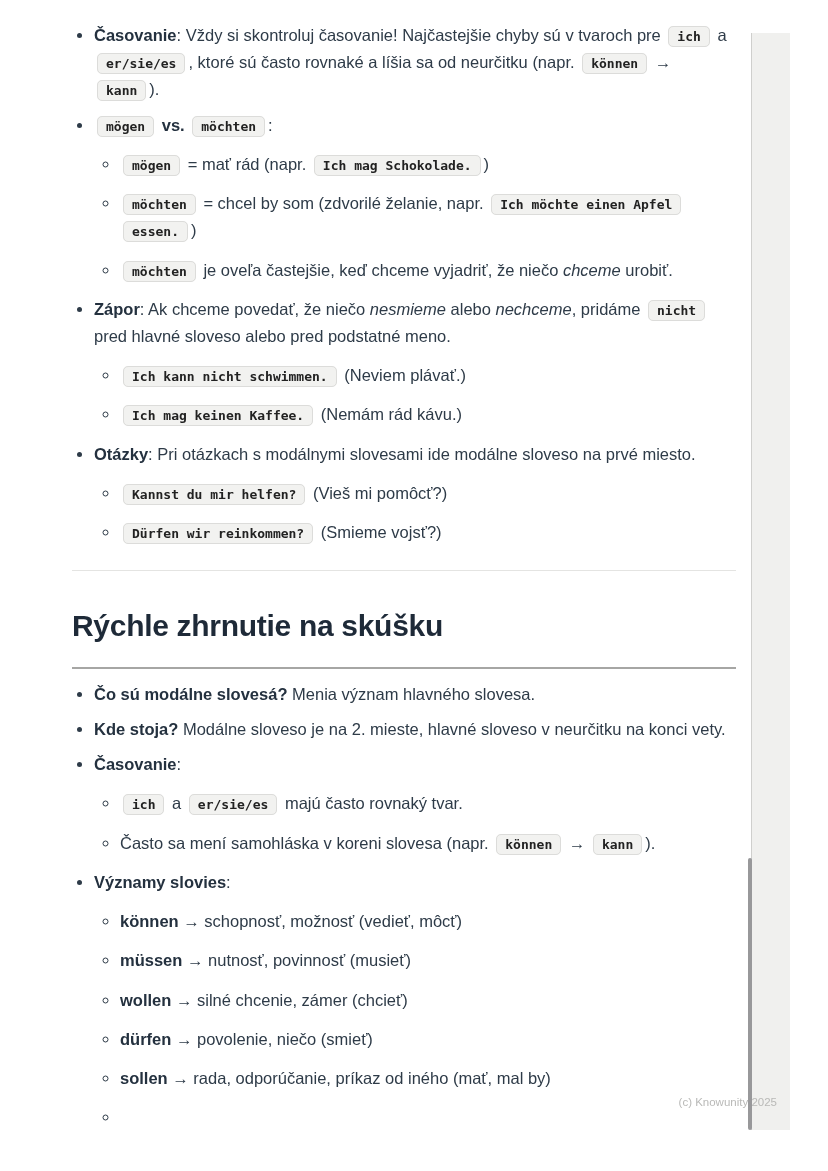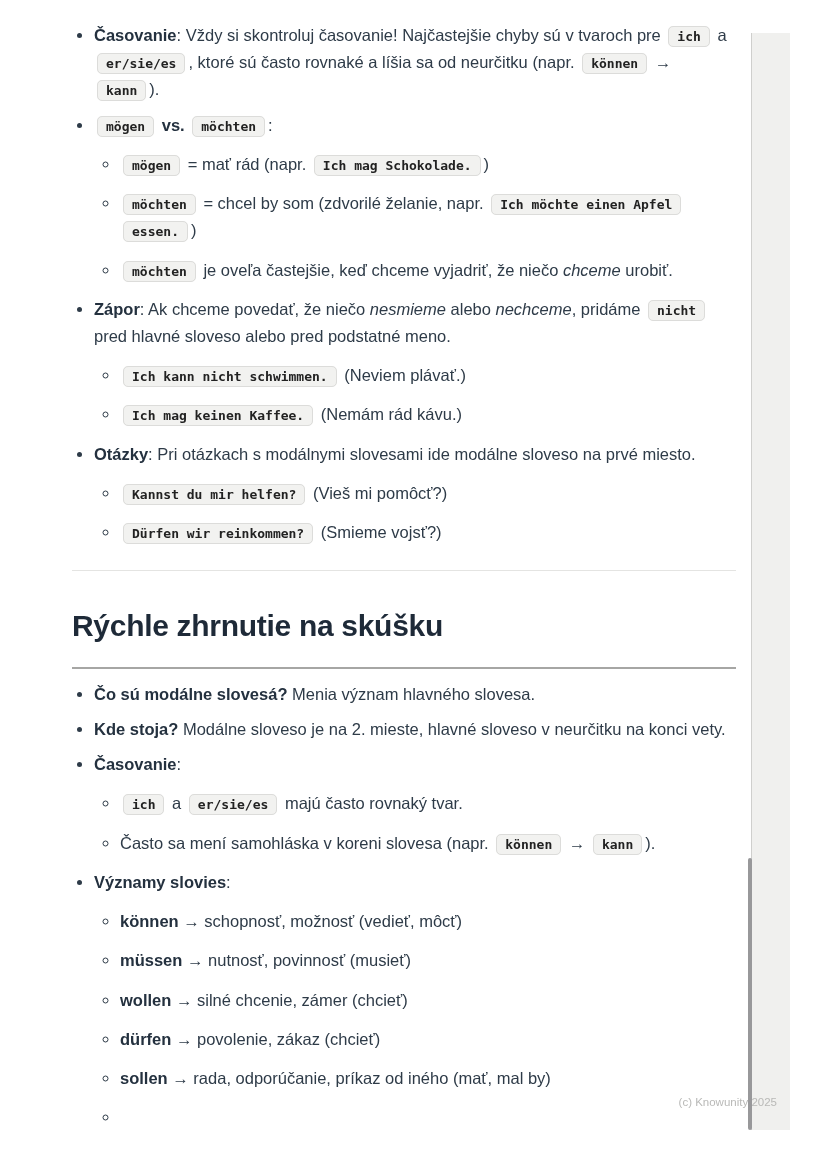--- a/index.html
+++ b/index.html
@@ -72,21 +72,21 @@
       <li><strong>Čo sú modálne slovesá?</strong><span> Menia význam hlavného slovesa.</span></li>
       <li><strong>Kde stoja?</strong><span> Modálne sloveso je na 2. mieste, hlavné sloveso v neurčitku na konci vety.</span></li>
       <li><strong>Časovanie</strong><span>:</span><ul class="sub">
           <li><code>ich</code><span> a </span><code>er/sie/es</code><span> majú často rovnaký tvar.</span></li>
           <li><span>Často sa mení samohláska v koreni slovesa (napr. </span><code>können</code><span> → </span><code>kann</code><span>).</span></li>
         </ul></li>
       <li><strong>Významy slovies</strong><span>:</span><ul class="sub">
           <li><strong>können</strong><span> → schopnosť, možnosť (vedieť, môcť)</span></li>
           <li><strong>müssen</strong><span> → nutnosť, povinnosť (musieť)</span></li>
           <li><strong>wollen</strong><span> → silné chcenie, zámer (chcieť)</span></li>
-          <li><strong>dürfen</strong><span> → povolenie, zákaz (chcieť)</span></li>
+          <li><strong>dürfen</strong><span> → povolenie, niečo (smieť)</span></li>
           <li><strong>sollen</strong><span> → rada, odporúčanie, príkaz od iného (mať, mal by)</span></li>
           <li></li>
         </ul></li>
     </ul>
   </div>
 
 <div class="scroll-track"></div>
 <div class="scroll-thumb"></div>
 
 <div class="watermark">(c) Knowunity 2025</div>

